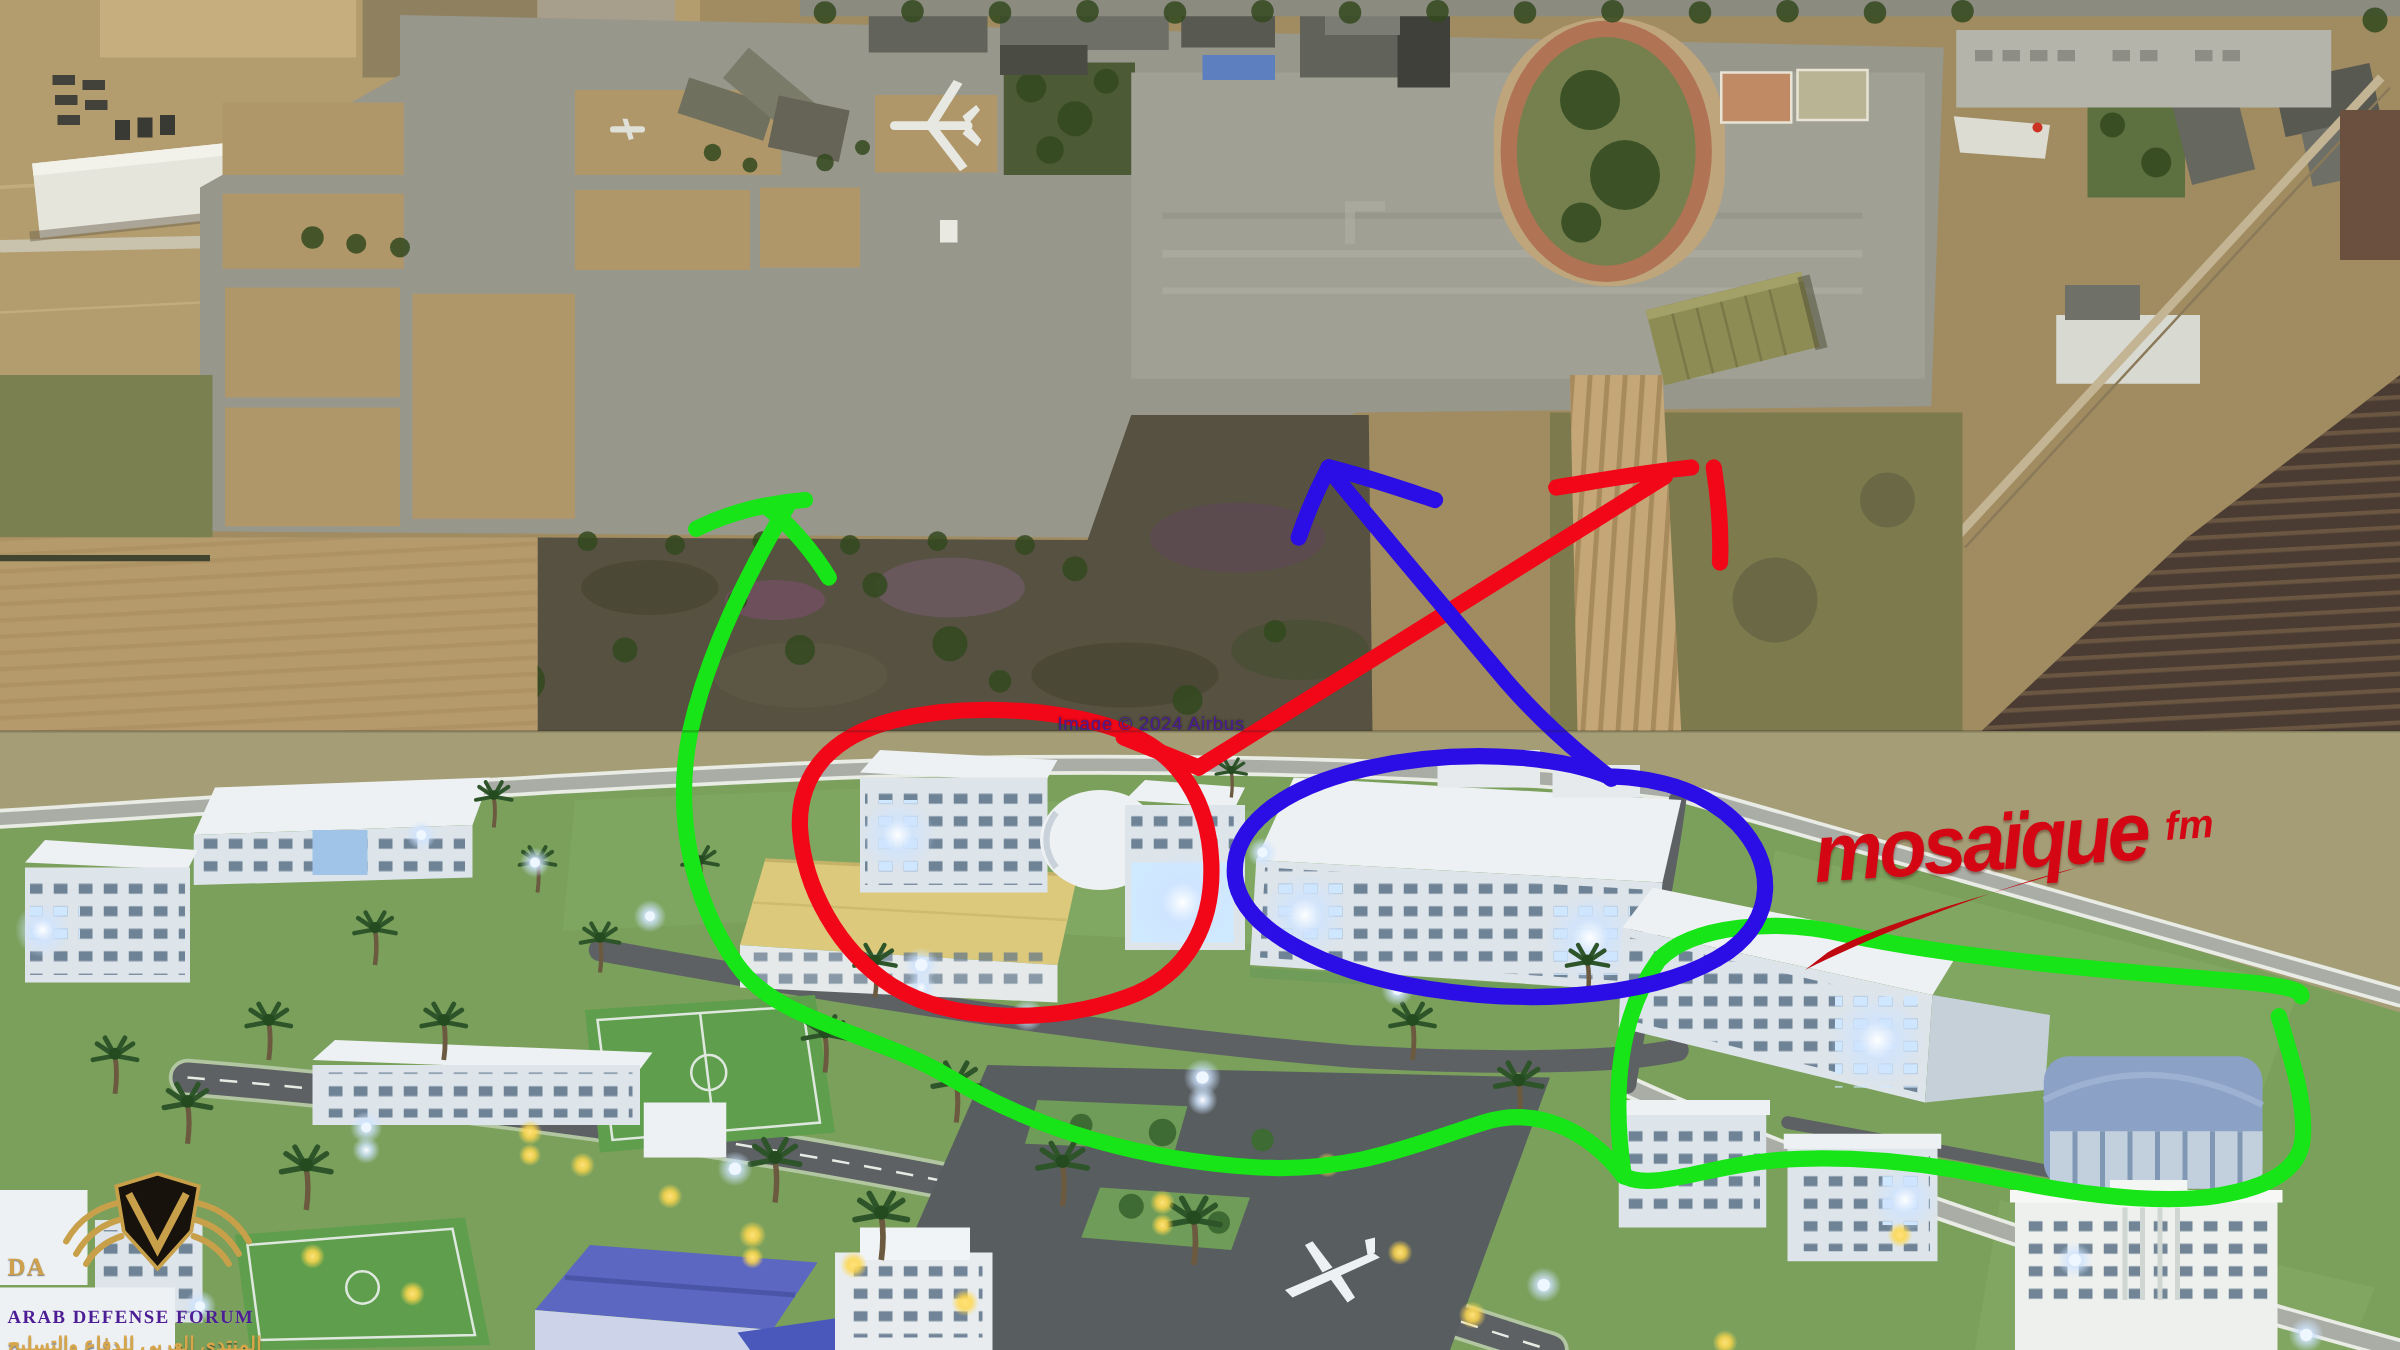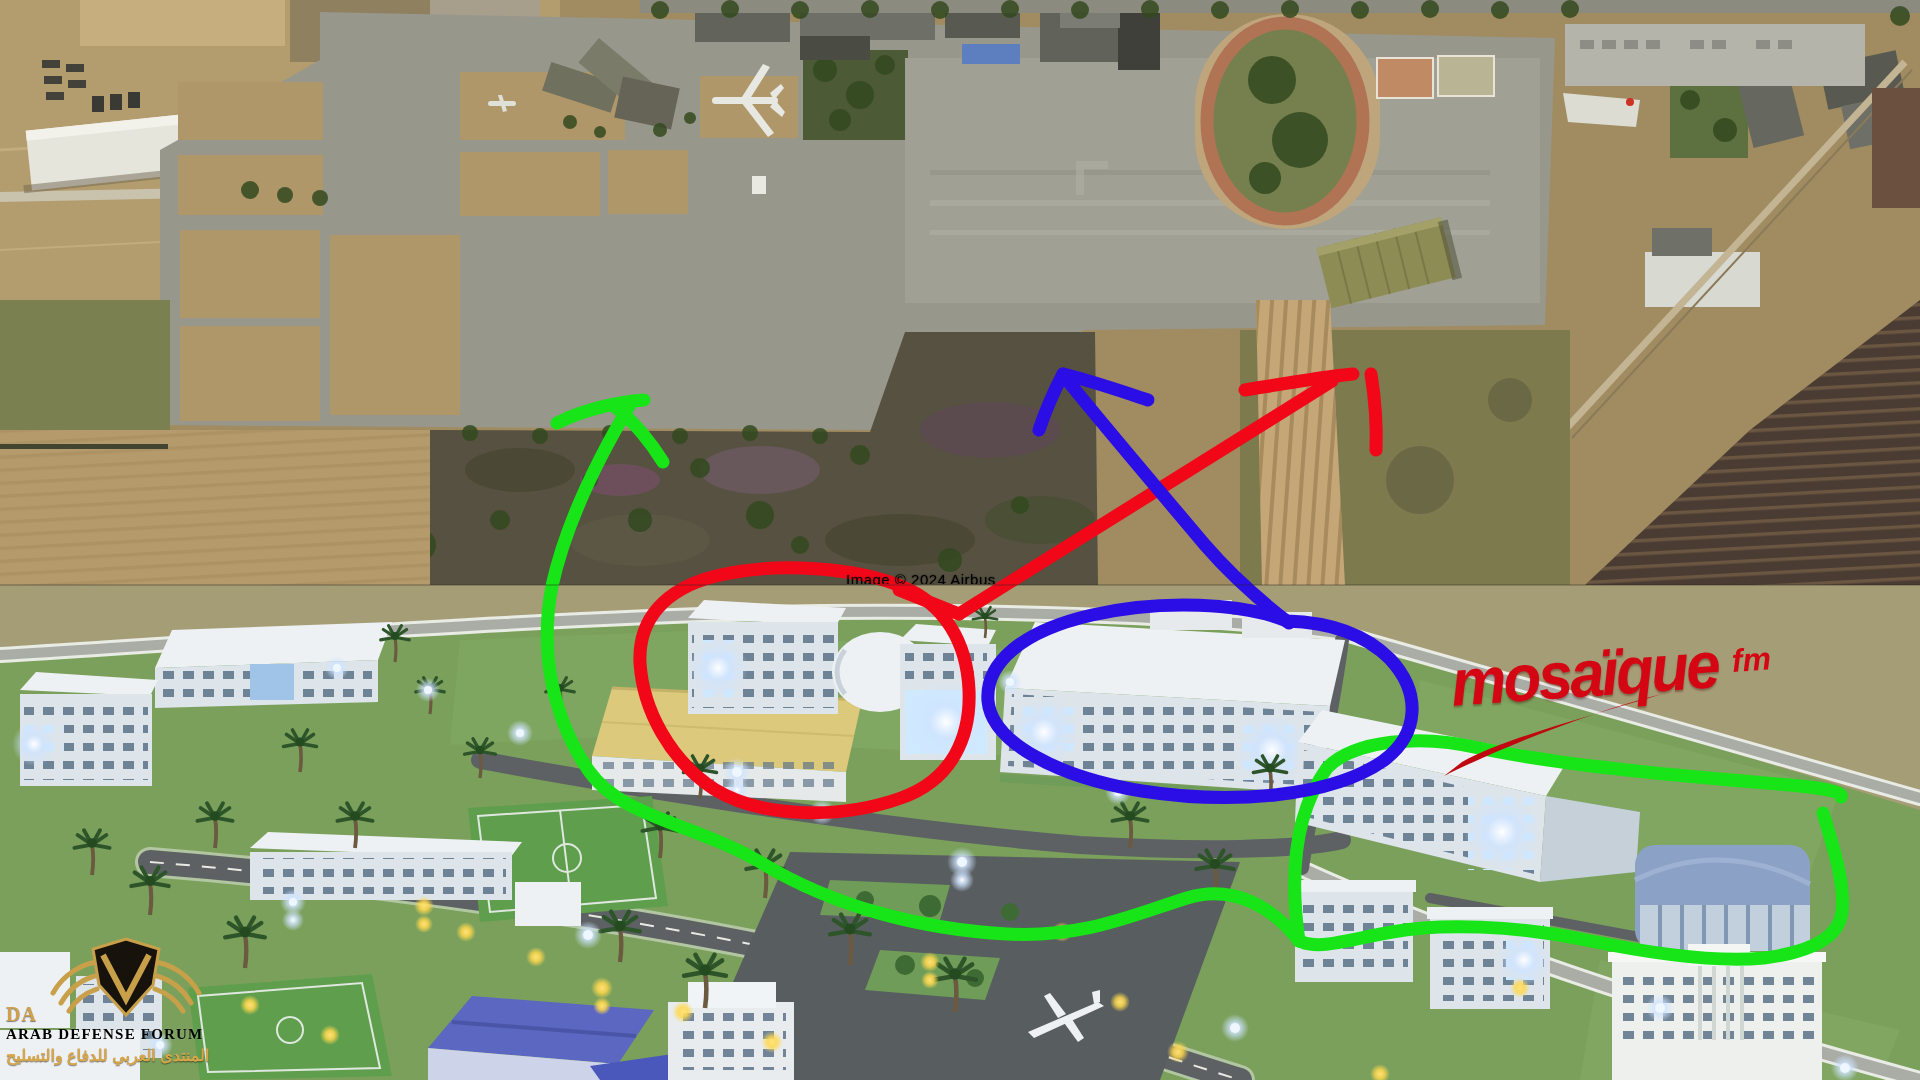--- a/index.html
+++ b/index.html
@@ -9,37 +9,37 @@
   
   .bw{fill:#eef1f3}.bf{fill:#dde4ea}.bd{fill:#c6d0d9}
   .win{fill:url(#pw)}.winlit{fill:url(#pwlit)}
   .roadW{stroke:#e9ebe5;fill:none;stroke-linecap:round}
   .roadG{stroke:#a9ada6;fill:none;stroke-linecap:round}
   .roadD{stroke:#5d6164;fill:none;stroke-linecap:round}
   .sat-tree{fill:#33491f;opacity:.85}
   .ann{fill:none;stroke-linecap:round;stroke-linejoin:round}
   
   .copyright{position:absolute;left:846px;top:571px;height:13px;overflow:hidden;
-    color:#000000;font-size:15px;line-height:17px;letter-spacing:.5px;
+    color:#4c1d95;font-size:15px;line-height:17px;letter-spacing:.5px;
     text-shadow:0 0 2px rgba(0,0,0,.6);}
   
   .mosaique{position:absolute;left:1442px;top:630px;width:440px;transform:rotate(-4deg);
     color:#d40613;white-space:nowrap;}
   .mosaique .word{font-size:66px;font-weight:800;font-style:italic;letter-spacing:-3px;
     display:inline-block;transform:scaleX(.94);text-shadow:0 2px 2px rgba(70,0,0,.35);}
   .mosaique .fm{font-size:32px;font-weight:700;font-style:italic;margin-left:6px;
     vertical-align:14px;letter-spacing:0;}
   .swoosh{position:absolute;left:1440px;top:688px;}
   
   .watermark{position:absolute;left:6px;top:933px;width:240px;text-align:left;}
   .wm-emblem{margin:0 auto;display:block}
   .wm-initials{color:#cfa14c;font-family:"Liberation Serif",serif;font-weight:bold;
     font-size:20px;letter-spacing:1px;margin-top:-26px;text-shadow:0 1px 1px rgba(0,0,0,.5);}
-  .wm-title{color:#000000;font-family:"Liberation Serif",serif;font-weight:bold;
-    font-size:15px;letter-spacing:1.2px;margin-top:0;text-shadow:0 0 2px rgba(255,255,255,.25);}
+  .wm-title{color:#4c1d95;font-family:"Liberation Serif",serif;font-weight:bold;
+    font-size:15px;letter-spacing:1.2px;margin-top:20px;text-shadow:0 0 2px rgba(255,255,255,.25);}
   .wm-sub{color:#d7a64a;font-size:16px;font-weight:bold;margin-top:3px;
     text-shadow:0 1px 1px rgba(0,0,0,.45);}
   .seam{position:absolute;left:0;top:584px;width:1920px;height:2px;
     background:rgba(40,40,30,.25);}
 </style>
 </head>
 <body>
 
 <div id="stage">
 

